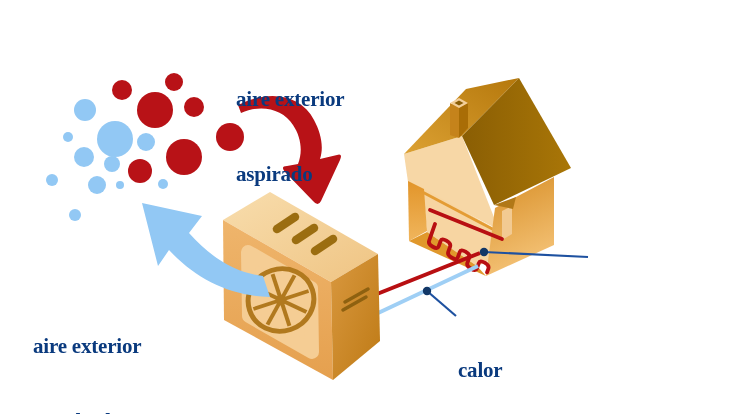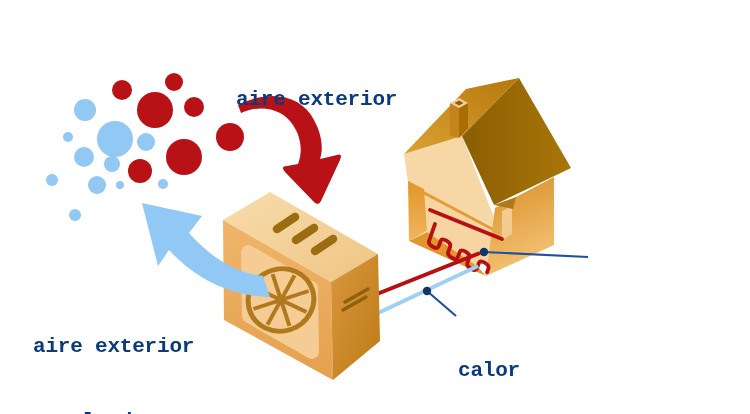--- a/index.html
+++ b/index.html
@@ -1,17 +1,17 @@
 <!DOCTYPE html>
 <html><head>
 <meta charset="utf-8">
 <style>
   html,body{margin:0;padding:0;background:#fff;}
   .stage{position:relative;width:598px;height:414px;background:#fff;overflow:hidden;
-         font-family:Liberation Mono, monospace;}
+         font-family:Liberation Serif, serif;}
   .stage svg{position:absolute;left:0;top:0;}
   .label{position:absolute;font-weight:700;font-size:21px;line-height:25px;
          letter-spacing:-0.2px;color:#0A3A7E;white-space:pre;}
   .label span{display:block;}
   .lbl-intake {left:236px;top:37px;}
   .lbl-exhaust{left:33px; top:284px;}
   .lbl-circuit{left:595px;top:240px;}
   .lbl-heat   {left:458px;top:313px;line-height:23px;}
 </style>
 </head>
@@ -137,20 +137,21 @@
     <g>
       <line x1="484" y1="252" x2="588" y2="257" stroke="#1E51A0" stroke-width="2.2"></line>
       <line x1="427" y1="291" x2="456" y2="316" stroke="#1E51A0" stroke-width="2.2"></line>
       <circle cx="484" cy="252" r="4.2" fill="#123767"></circle>
       <circle cx="427" cy="291" r="4.2" fill="#123767"></circle>
     </g>
   </svg>
 
   <div class="label lbl-intake" style="color: rgb(10, 58, 126);">
     <span>aire exterior</span>
+    <span>aspirado</span>
   </div>
   <div class="label lbl-exhaust" style="color: rgb(10, 58, 126);">
     <span>aire exterior</span>
     <span>expulsado</span>
   </div>
   <div class="label lbl-circuit" style="color: rgb(10, 58, 126);">
   </div>
   <div class="label lbl-heat" style="color: rgb(10, 58, 126);">
     <span>calor</span>
     

